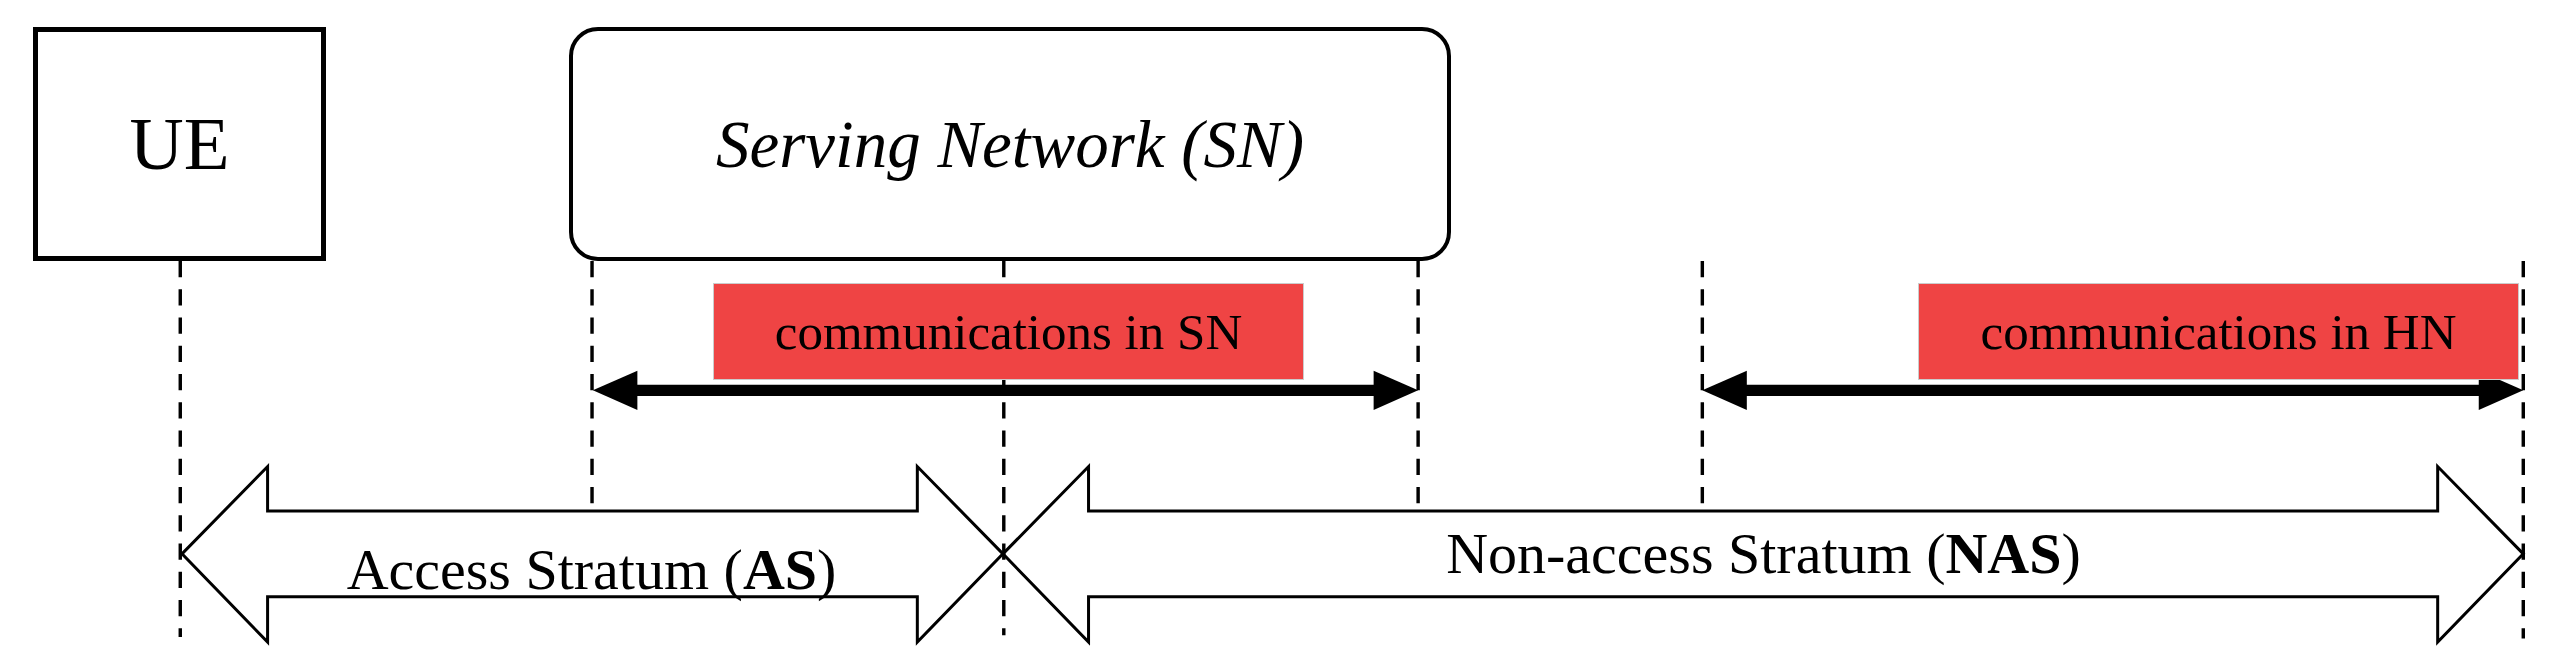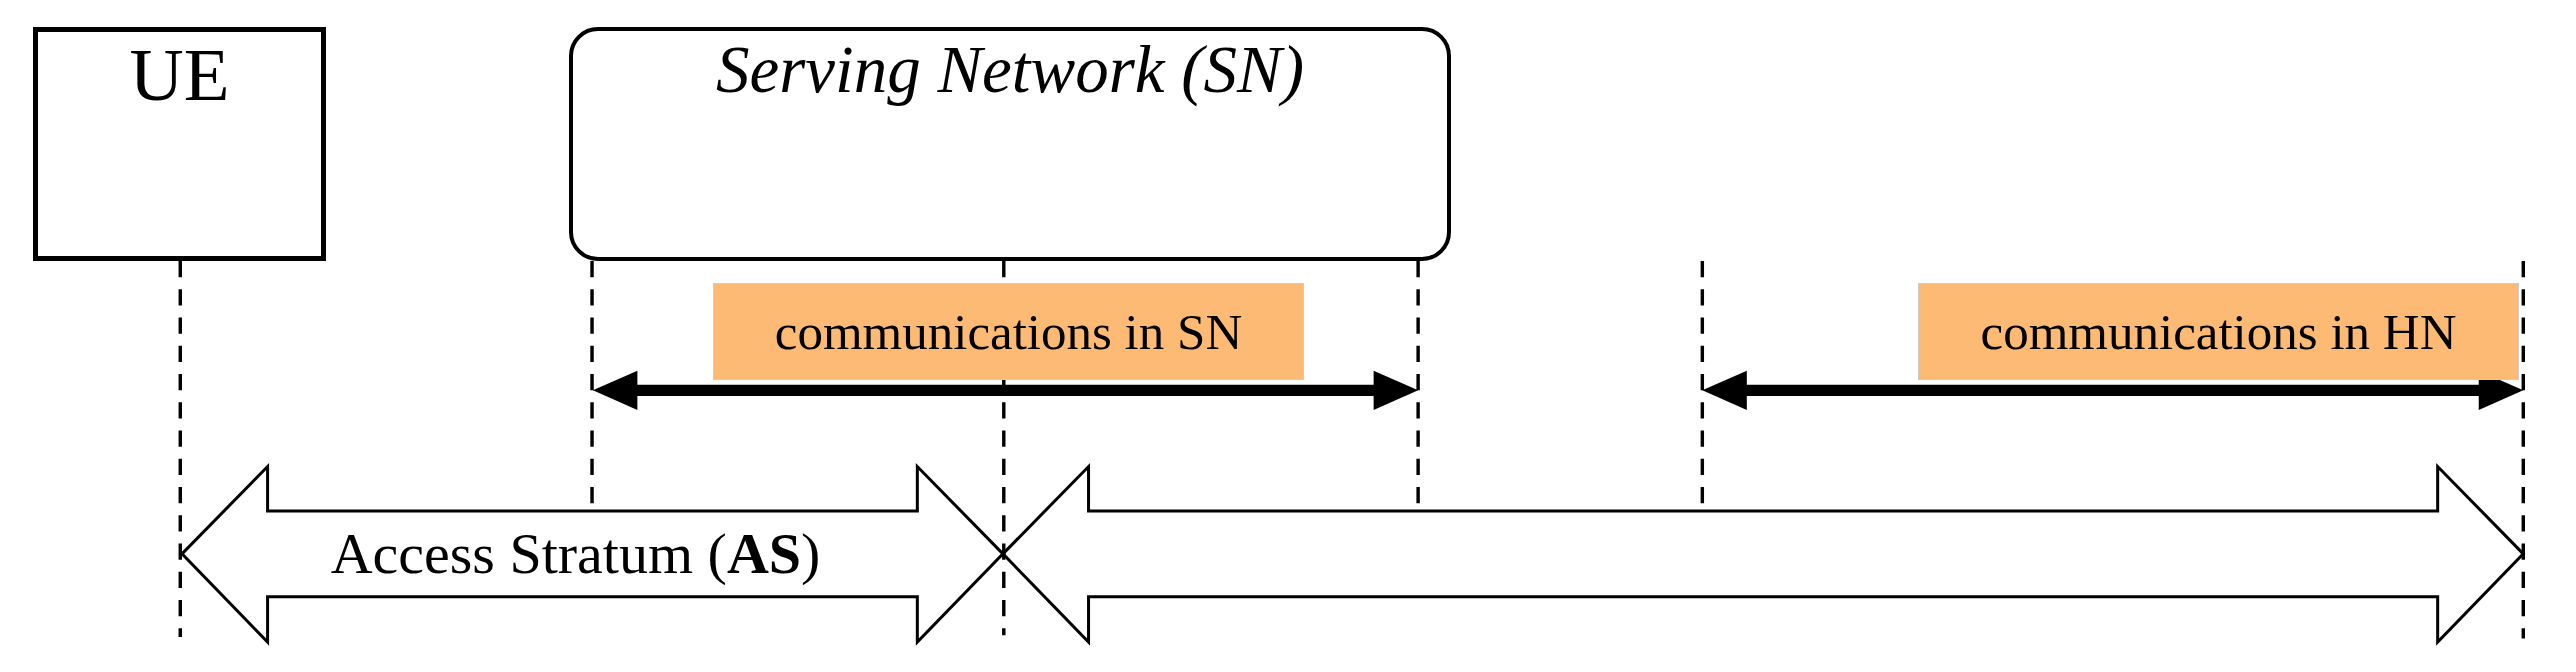--- a/index.html
+++ b/index.html
@@ -22,20 +22,21 @@
     top: 0;
   }
   
   .node-box {
     position: absolute;
     top: 27px;
     height: 234px;
     box-sizing: border-box;
     background: #ffffff;
     display: flex;
+    align-items: center;
     justify-content: center;
     text-align: center;
   }
   .ue-box {
     left: 33px;
     width: 293px;
     border: 5.1px solid #000000;
   }
   .ue-box .node-label {
     font-size: 75px;
@@ -59,41 +60,41 @@
   }
   .node-label {
     white-space: nowrap;
   }
   
   .comm-labelbox {
     position: absolute;
     top: 283px;
     height: 97px;
     box-sizing: border-box;
-    background: #fdba74;
+    background: #ef4444;
     border: 1.7px solid #cccccc;
     display: flex;
     align-items: center;
     justify-content: center;
     font-size: 51px;
     white-space: nowrap;
   }
   .comm-sn-labelbox { left: 713px;  width: 591px; }
   .comm-hn-labelbox { left: 1918px; width: 601px; }
   
   .stratum-label {
     position: absolute;
     top: 512px;
     height: 84px;
     line-height: 84px;
     text-align: center;
     font-size: 58px;
     white-space: nowrap;
   }
-  .as-label  { left: 190px;  width: 771px;  }
+  .as-label  { left: 206px;  width: 771px; margin-top: 16px;  }
   .nas-label { left: 1003px; width: 1521px; }
   .stratum-bold { font-weight: bold; }
 </style>
 </head>
 <body>
 
 <div class="canvas">
 
   <svg class="layer" width="2576" height="672" viewBox="0 0 3008 785">
 
@@ -134,15 +135,18 @@
   </div>
 
   <div class="comm-labelbox comm-hn-labelbox">
     <span>communications in HN</span>
   </div>
 
   <div class="stratum-label as-label">
     <span>Access Stratum (</span><span class="stratum-bold">AS</span><span>)</span>
   </div>
 
+  <div class="stratum-label nas-label">
+    <span>Non-access Stratum (</span><span class="stratum-bold">NAS</span><span>)</span>
+  </div>
 
 </div>
 
 
 </body></html>

